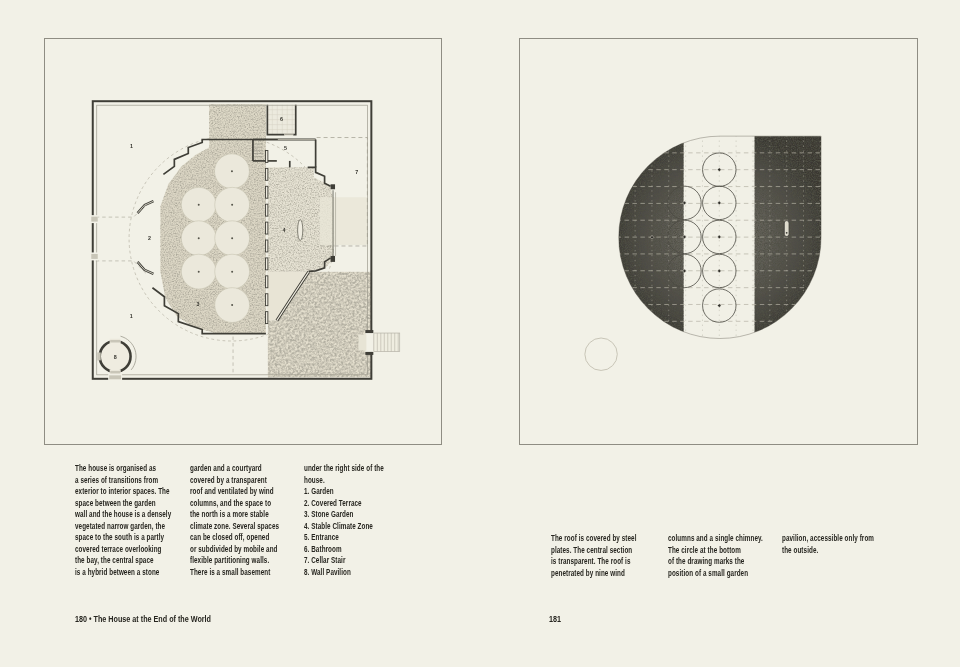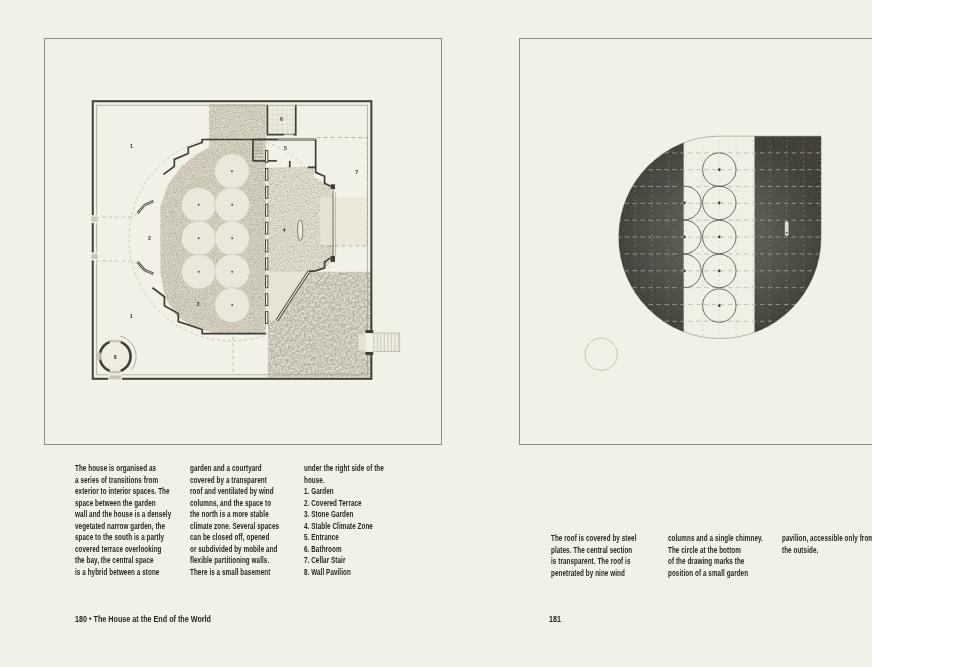--- a/index.html
+++ b/index.html
@@ -1,19 +1,19 @@
 <!DOCTYPE html>
 <html style="--paper: #f2f1e7; --ink: #26251f; --wall: #3f3e37; --frame: #8f8d83; --roof-dark: #3a3933; --roof-mid: #6e6c63;"><head>
 <meta charset="utf-8">
 <style>
   :root{
     --paper:#f2f1e7; --ink:#26251f; --wall:#3f3e37; --frame:#8f8d83;
   }
   html,body{margin:0;padding:0;}
-  .spread{position:relative;width:872px;height:667px;background:var(--paper);
+  .spread{position:relative;width:960px;height:667px;background:var(--paper);
     font-family:"Liberation Sans",sans-serif;overflow:hidden;}
   .frame{position:absolute;border:1px solid var(--frame);box-sizing:border-box;}
   .frame.left{left:44px;top:38px;width:398px;height:407px;}
   .frame.right{left:519px;top:38px;width:399px;height:407px;}
   .plansvg{position:absolute;left:0;top:0;width:100%;height:100%;}
   .col{position:absolute;color:var(--ink);font-size:8.3px;line-height:11.5px;
     font-weight:600;width:160px;transform:scaleX(0.76);transform-origin:0 0;
     letter-spacing:0.1px;white-space:nowrap;}
   .footer{position:absolute;color:var(--ink);font-size:9px;font-weight:700;
     transform:scaleX(0.8);transform-origin:0 0;white-space:nowrap;}

